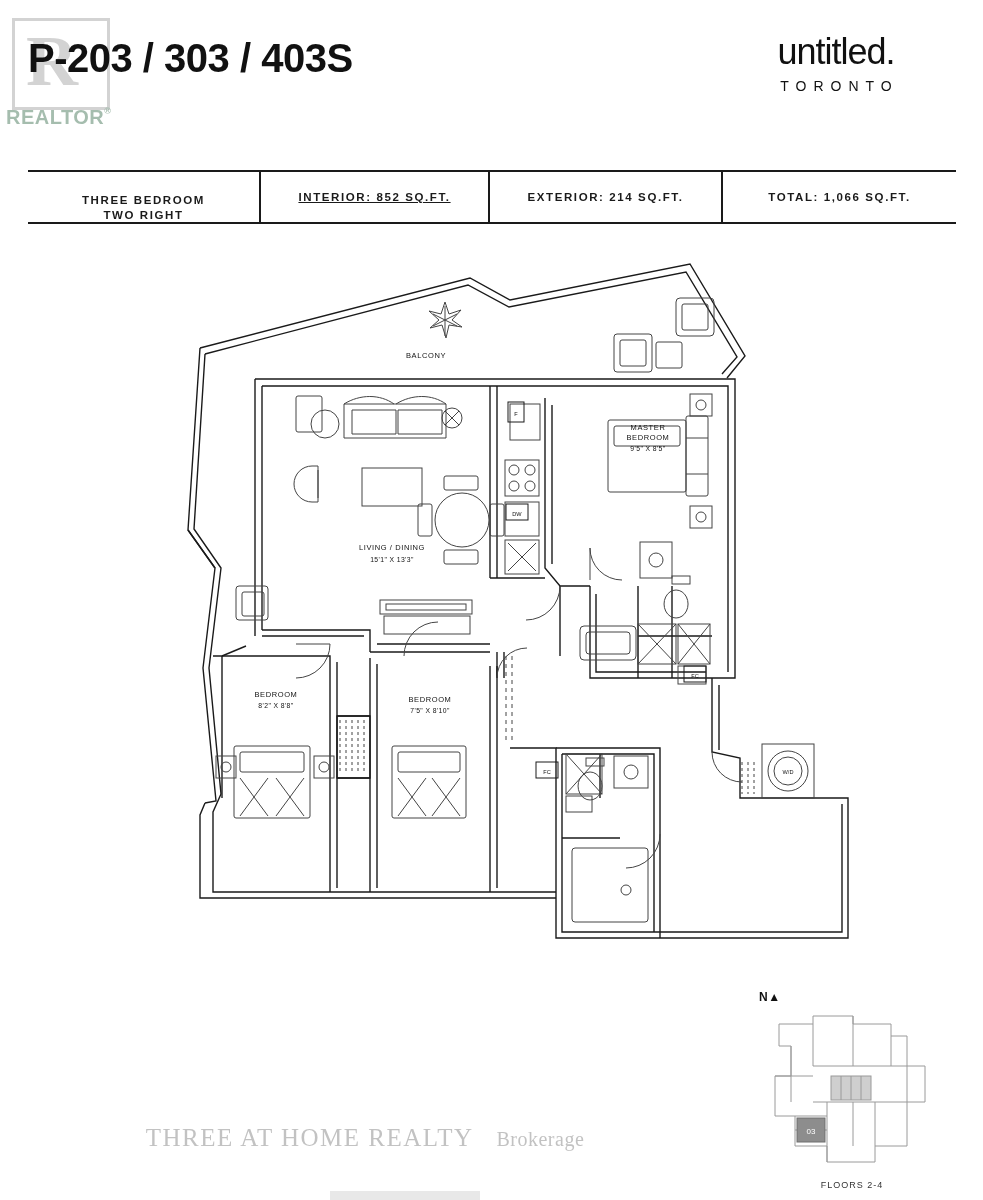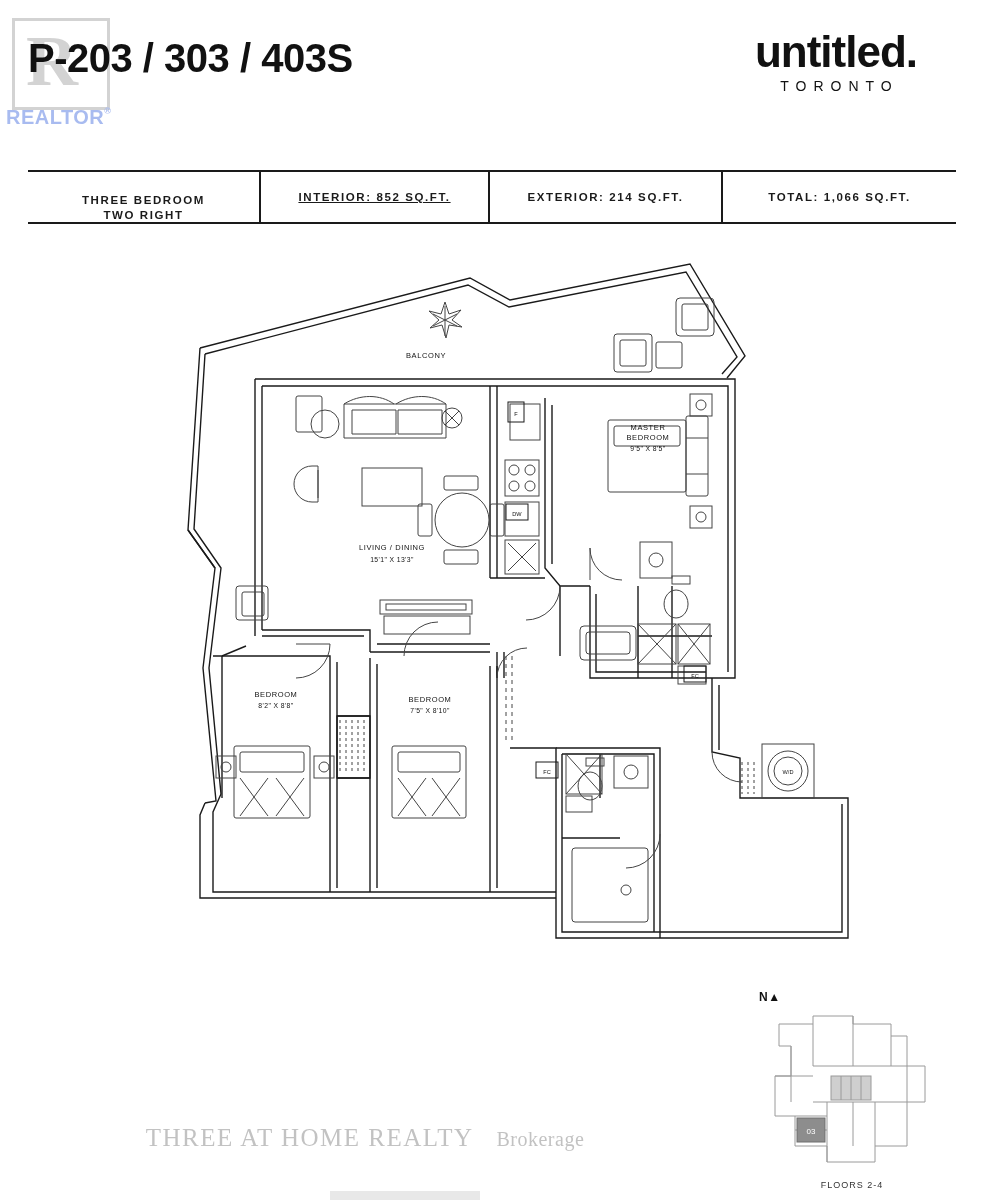--- a/index.html
+++ b/index.html
@@ -49,21 +49,21 @@
     color: #8d8d8d;
     line-height: 78px;
   }
   .realtor-word {
     position: absolute;
     left: 0px;
     top: 88px;
     font-size: 20px;
     font-weight: bold;
     letter-spacing: .5px;
-    color: #1d4ed8;
+    color: #14532d;
   }
   .realtor-word sup {
     font-size: 9px;
     vertical-align: top;
   }
 
   .unit-title {
     position: absolute;
     left: 28px;
     top: 36px;
@@ -75,22 +75,22 @@
   }
 
   .brand {
     position: absolute;
     right: 22px;
     top: 32px;
     text-align: center;
     width: 250px;
   }
   .brand-name {
-    font-size: 44px;
-    font-weight: bold;
+    font-size: 36px;
+    font-weight: normal;
     letter-spacing: -1px;
     color: #111;
     line-height: 40px;
   }
   .brand-sub {
     font-size: 14px;
     letter-spacing: 7px;
     color: #111;
     margin-top: 6px;
     padding-left: 7px;

